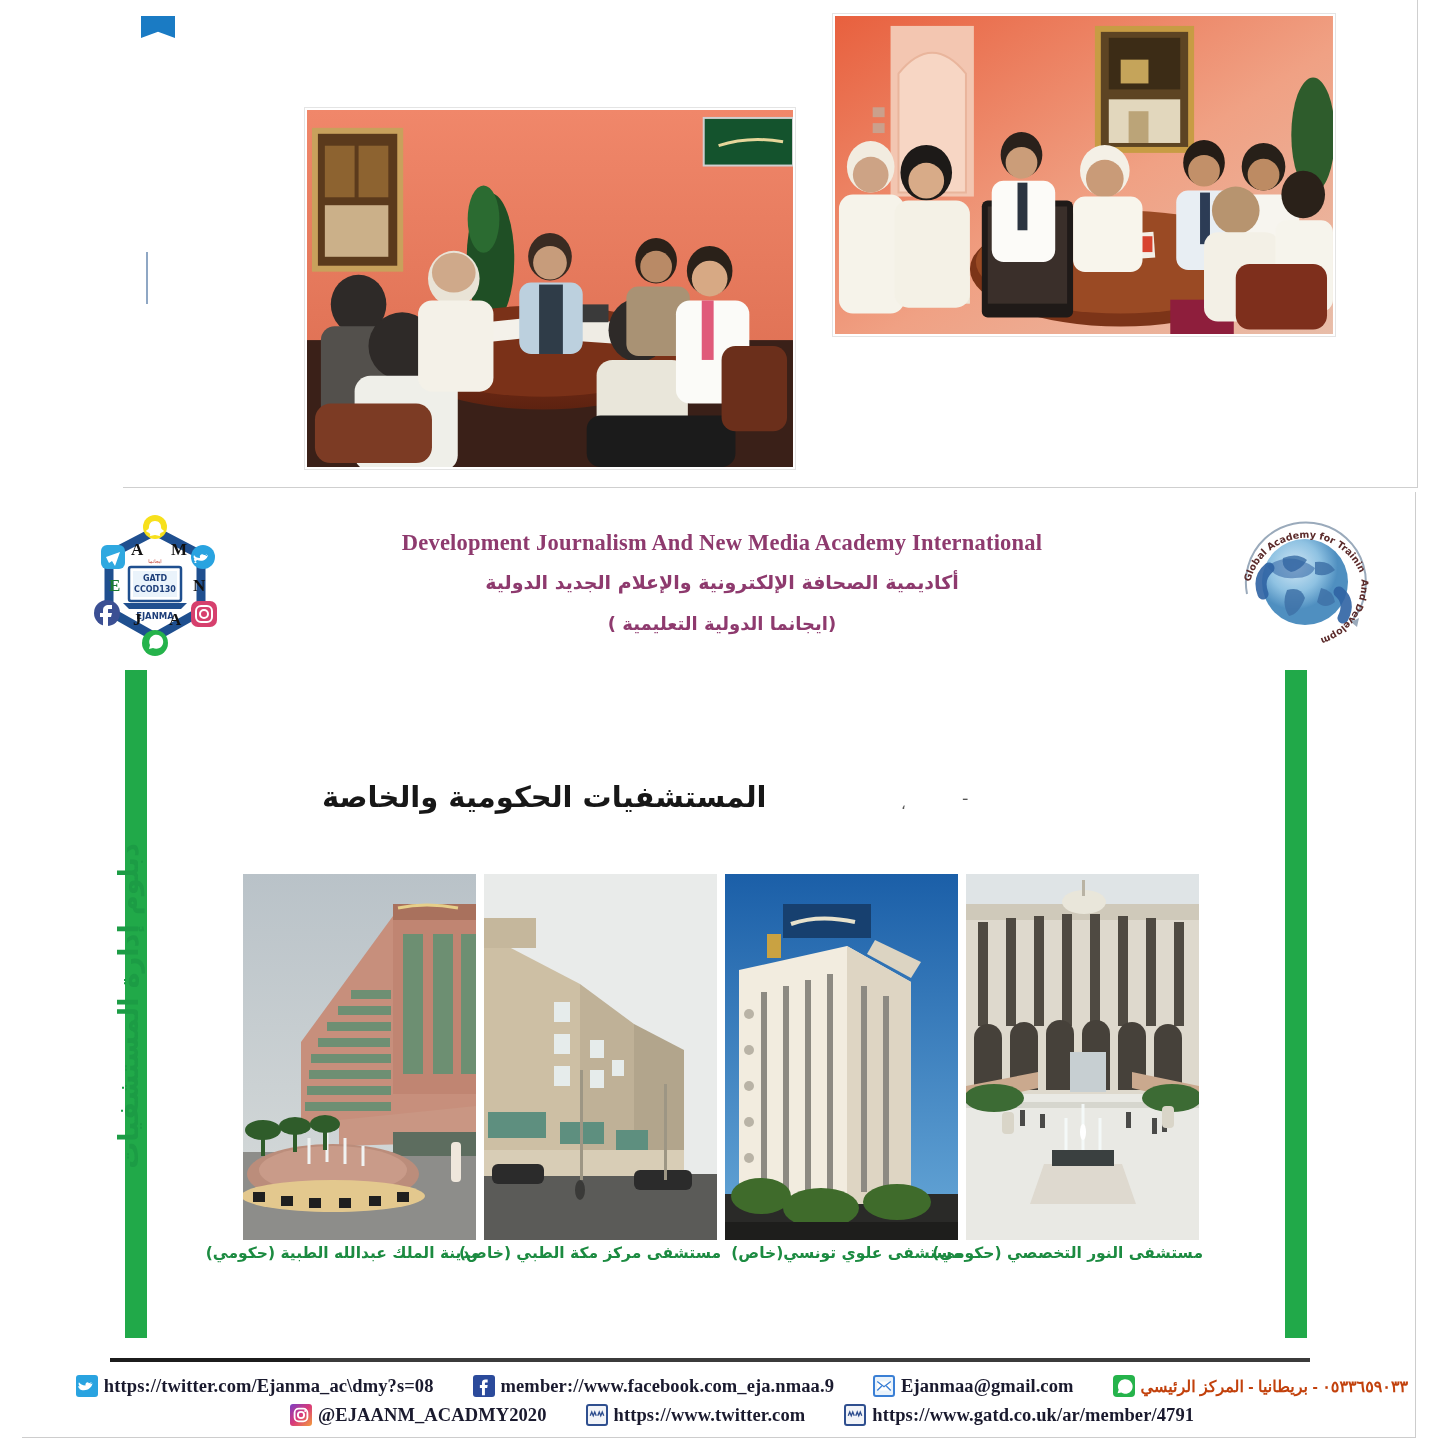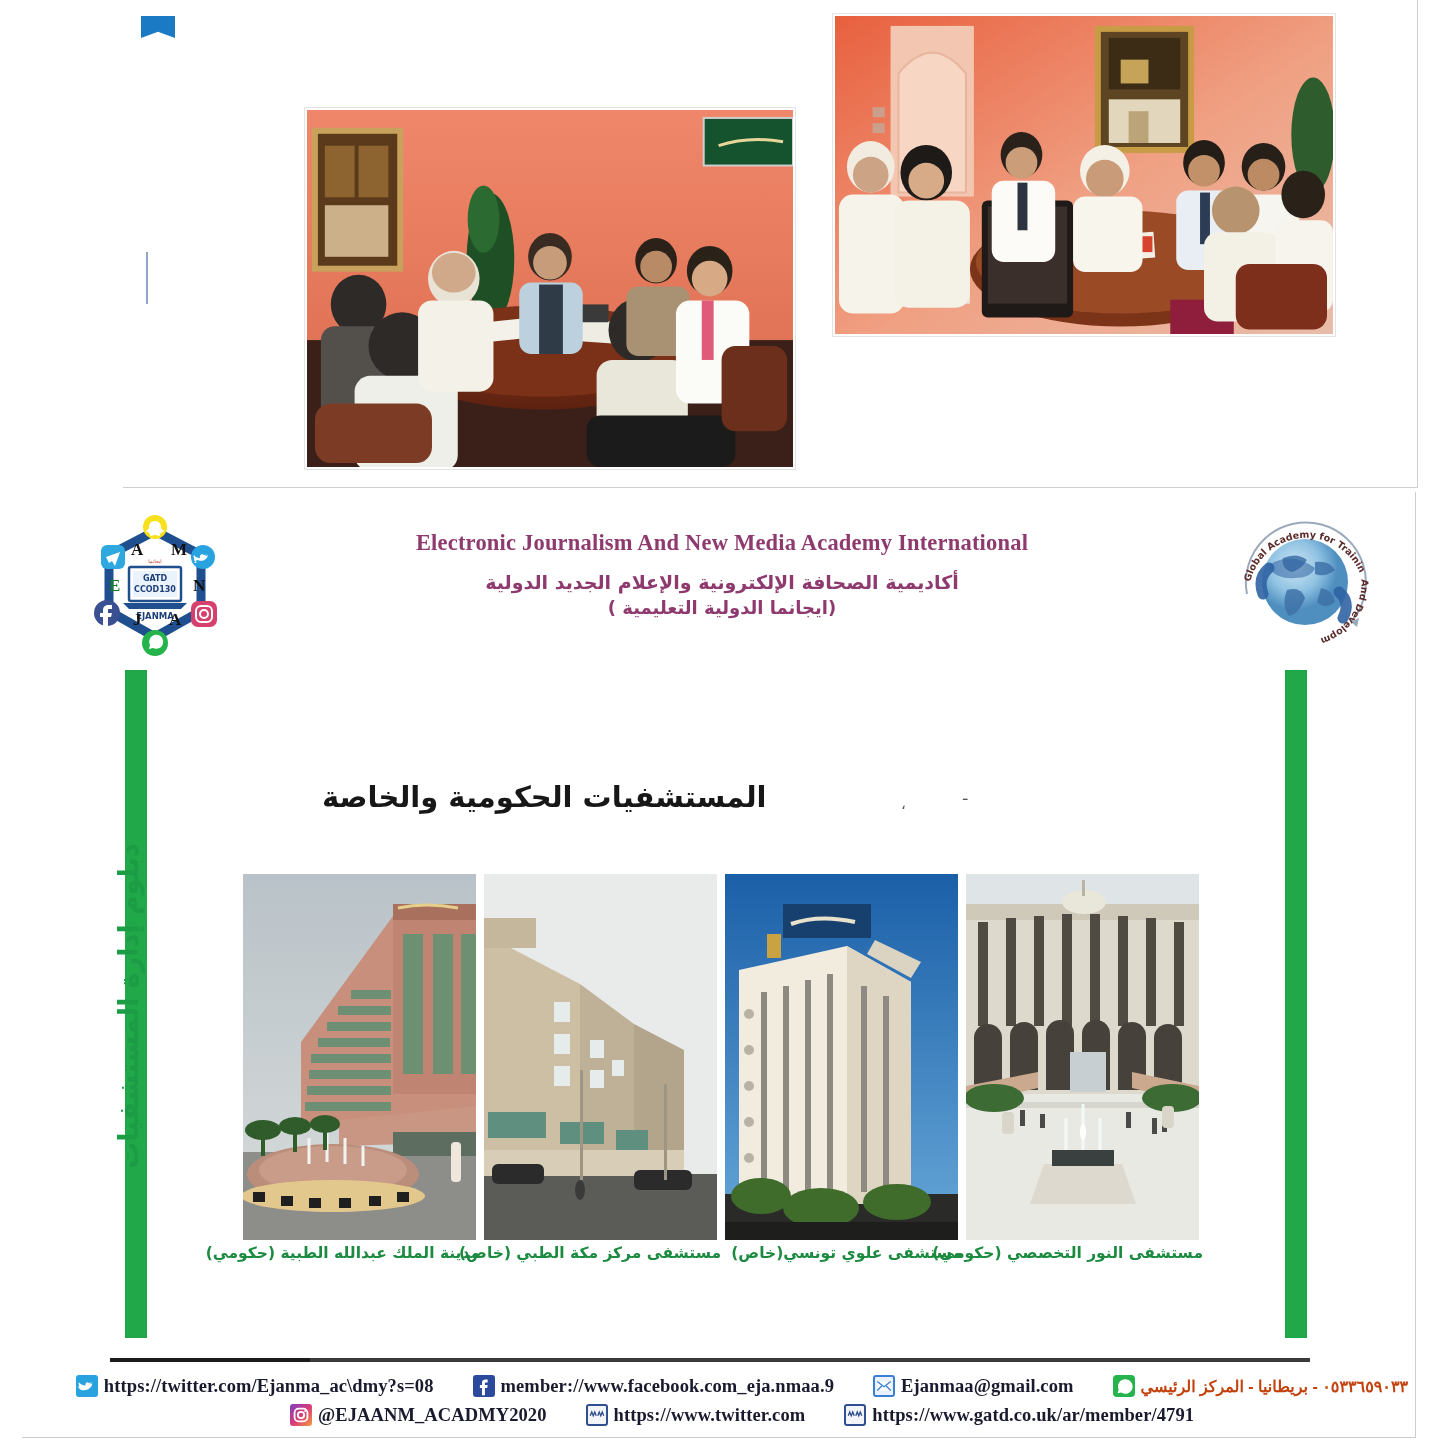--- a/index.html
+++ b/index.html
@@ -53,21 +53,21 @@
     font-family: "Liberation Serif", serif;
     font-weight: bold; font-size: 22.5px; color: #8e3a6e; letter-spacing: .2px;
     white-space: nowrap;
   }
   .title-ar1 {
     font-family: "DejaVu Sans", sans-serif; direction: rtl;
     font-weight: bold; font-size: 19px; color: #8e3a6e; margin-top: 15px;
   }
   .title-ar2 {
     font-family: "DejaVu Sans", sans-serif; direction: rtl;
-    font-weight: bold; font-size: 18px; color: #8e3a6e; margin-top: 4px;
+    font-weight: bold; font-size: 18px; color: #8e3a6e; margin-top: 20px;
   }
 
   
   .green-bar-left  { position: absolute; left: 103px;  top: 178px; width: 22px; height: 668px; background: #21a949; }
   .green-bar-right { position: absolute; left: 1263px; top: 178px; width: 22px; height: 668px; background: #21a949; }
 
   
   .vertical-label {
     position: absolute; left: -64px; top: 492px; width: 340px; height: 44px;
     display: flex; align-items: center; justify-content: center;
@@ -322,21 +322,21 @@
             <circle cx="119" cy="99" r="4" fill="none" stroke="#fff" stroke-width="2"></circle>
           </g>
         <g>
             <circle cx="70" cy="128" r="13" fill="#25b34b"></circle>
             <path d="M64 134l1-4a7 7 0 1 1 3 3z" fill="#fff"></path>
           </g>
       </svg>
     </div>
 
     <div class="title-block">
-      <div class="title-en">Electronic Journalism And New Media Academy International</div>
+      <div class="title-en">Development Journalism And New Media Academy International</div>
       <div class="title-ar1">أكاديمية الصحافة الإلكترونية والإعلام الجديد الدولية</div>
       <div class="title-ar2">(ايجانما الدولية التعليمية )</div>
     </div>
 
     <div class="logo-right">
       <svg viewBox="0 0 140 140" width="140" height="140">
         <defs>
           <radialGradient id="gl" cx="38%" cy="32%">
             <stop offset="0" stop-color="#cfe6f5"></stop>
               <stop offset=".6" stop-color="#8fc2e2"></stop>

